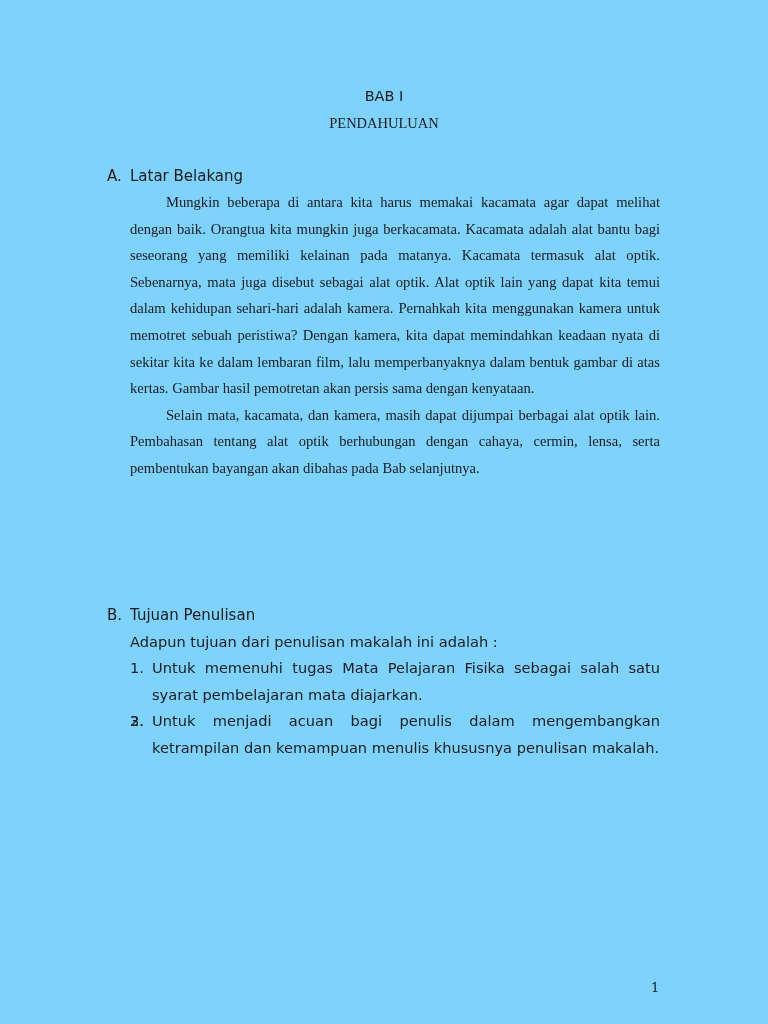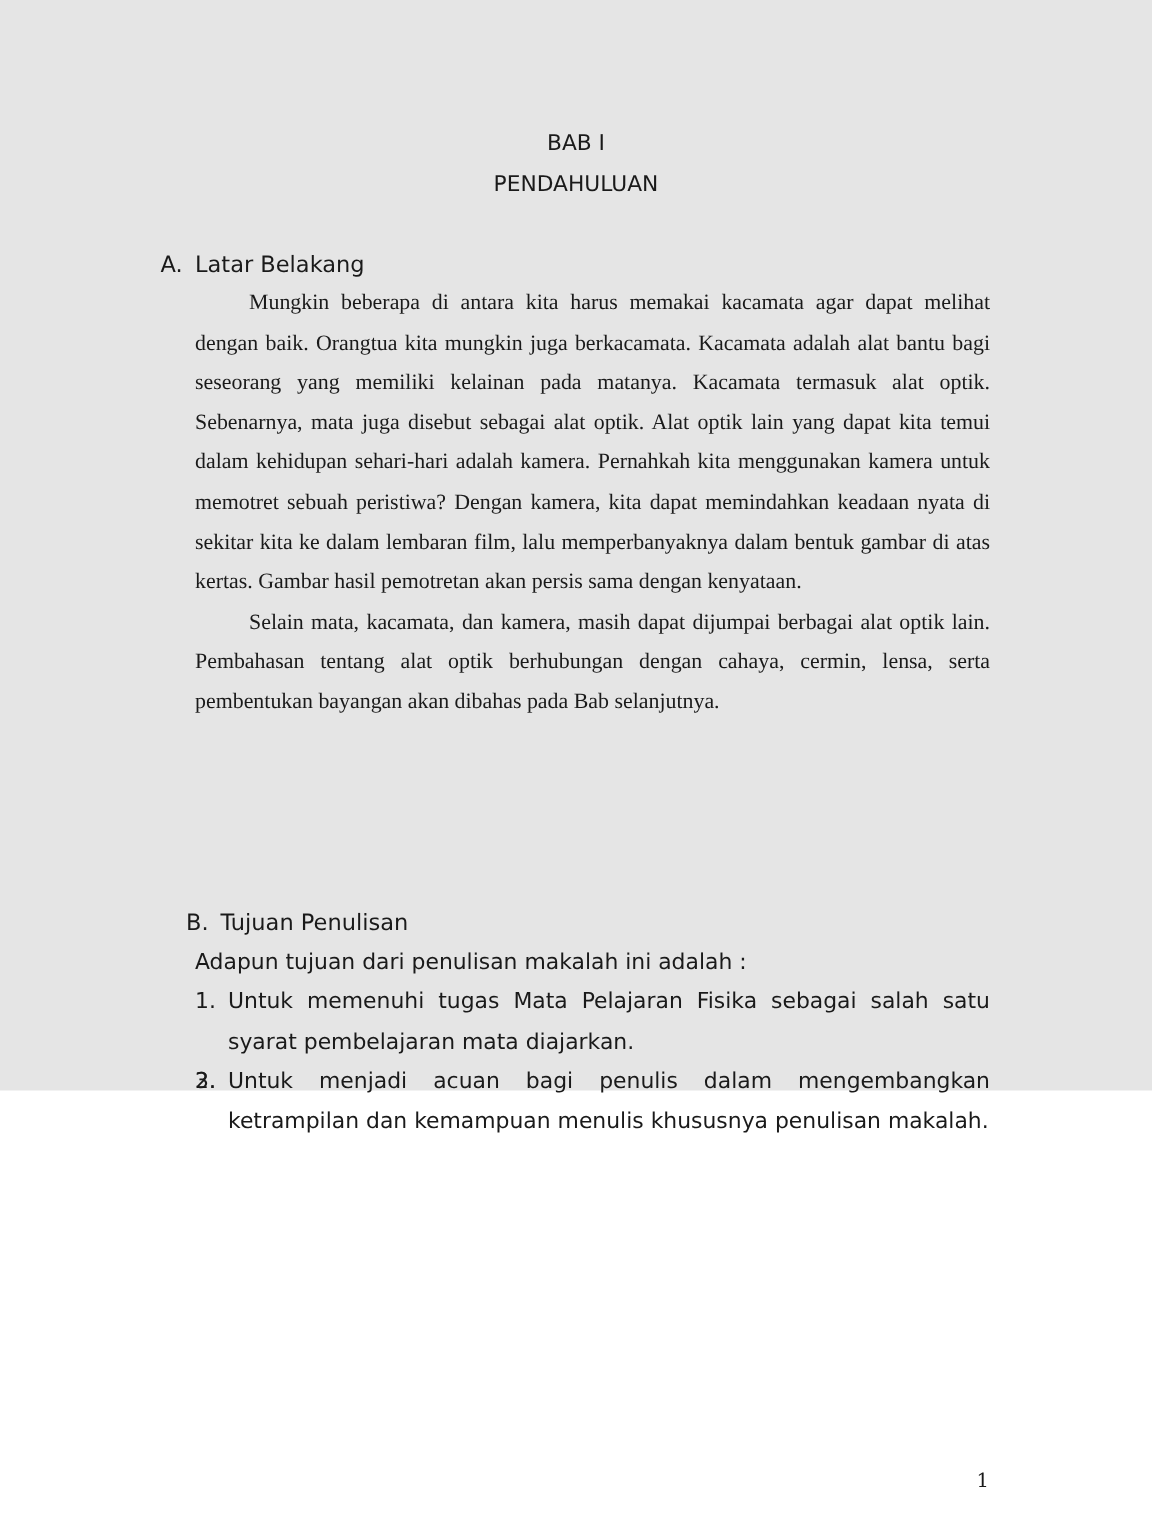--- a/index.html
+++ b/index.html
@@ -1,46 +1,46 @@
 <!DOCTYPE html>
 <html><head>
 <meta charset="utf-8">
 <style>
   html, body { margin:0; padding:0; background:#ffffff; }
   body { width:768px; height:1024px; position:relative; overflow:hidden;
          font-family:"DejaVu Sans", sans-serif; color:#1a1a1a; }
-  .page { position:absolute; left:0; top:0; width:768px; height:727px; background:#e5e5e5; }
+  .page { position:absolute; left:0; top:0; width:768px; height:1024px; background:#7dd3fc; }
   .title { position:absolute; left:0; width:768px; text-align:center; font-size:14.5px; }
   .heading { position:absolute; left:107px; font-size:15px; font-weight:normal; }
   .heading .lbl { display:inline-block; width:23px; }
   .body { position:absolute; left:130px; width:530px; font-size:14.6px; line-height:26.6px; text-align:justify; }
   .body p { margin:0; text-indent:36px; }
   .intro { position:absolute; left:130px; font-size:14.6px; }
   .list { position:absolute; left:130px; width:530px; margin:0; padding:0; list-style:none; font-size:14.6px; line-height:26.6px; }
   .list li { position:relative; padding-left:22px; text-align:justify; }
   .list li .num { position:absolute; left:0; top:0; }
   .pagenum { position:absolute; left:651px; top:980px; font-family:"DejaVu Serif", serif; font-size:13px; }
 </style>
 </head>
 <body>
 
 <div class="page">
   <div class="title" style="top:88px;">BAB I</div>
-  <div class="title" style="top:115px;">PENDAHULUAN</div>
+  <div class="title" style="top:115px;font-family:Liberation Serif, serif;">PENDAHULUAN</div>
 
   <div class="heading" style="top:167px;">
     <span class="lbl">A.</span><span>Latar Belakang</span>
   </div>
 
   <div class="body" style="top:189px;font-family:Liberation Serif, serif;">
     <p>Mungkin beberapa di antara kita harus memakai kacamata agar dapat melihat dengan baik. Orangtua kita mungkin juga berkacamata. Kacamata adalah alat bantu bagi seseorang yang memiliki kelainan pada matanya. Kacamata termasuk alat optik. Sebenarnya, mata juga disebut sebagai alat optik. Alat optik lain yang dapat kita temui dalam kehidupan sehari-hari adalah kamera. Pernahkah kita menggunakan kamera untuk memotret sebuah peristiwa? Dengan kamera, kita dapat memindahkan keadaan nyata di sekitar kita ke dalam lembaran film, lalu memperbanyaknya dalam bentuk gambar di atas kertas. Gambar hasil pemotretan akan persis sama dengan kenyataan.</p>
     <p>Selain mata, kacamata, dan kamera, masih dapat dijumpai berbagai alat optik lain. Pembahasan tentang alat optik berhubungan dengan cahaya, cermin, lensa, serta pembentukan bayangan akan dibahas pada Bab selanjutnya.</p>
   </div>
 
-  <div class="heading" style="top:606px;margin-left:17px;">
+  <div class="heading" style="top:606px;">
     <span class="lbl">B.</span><span>Tujuan Penulisan</span>
   </div>
 
   <div class="intro" style="top:633px;">Adapun tujuan dari penulisan makalah ini adalah :</div>
 
   <ol class="list" style="top:655px;">
     <li><span class="num">1.</span><span>Untuk memenuhi tugas Mata Pelajaran Fisika sebagai salah satu syarat pembelajaran mata diajarkan.</span></li>
     <li><span class="num">2.</span></li>
     <li><span class="num">3.</span><span>Untuk menjadi acuan bagi penulis dalam mengembangkan ketrampilan dan kemampuan menulis khususnya penulisan makalah.</span></li>
   </ol>

